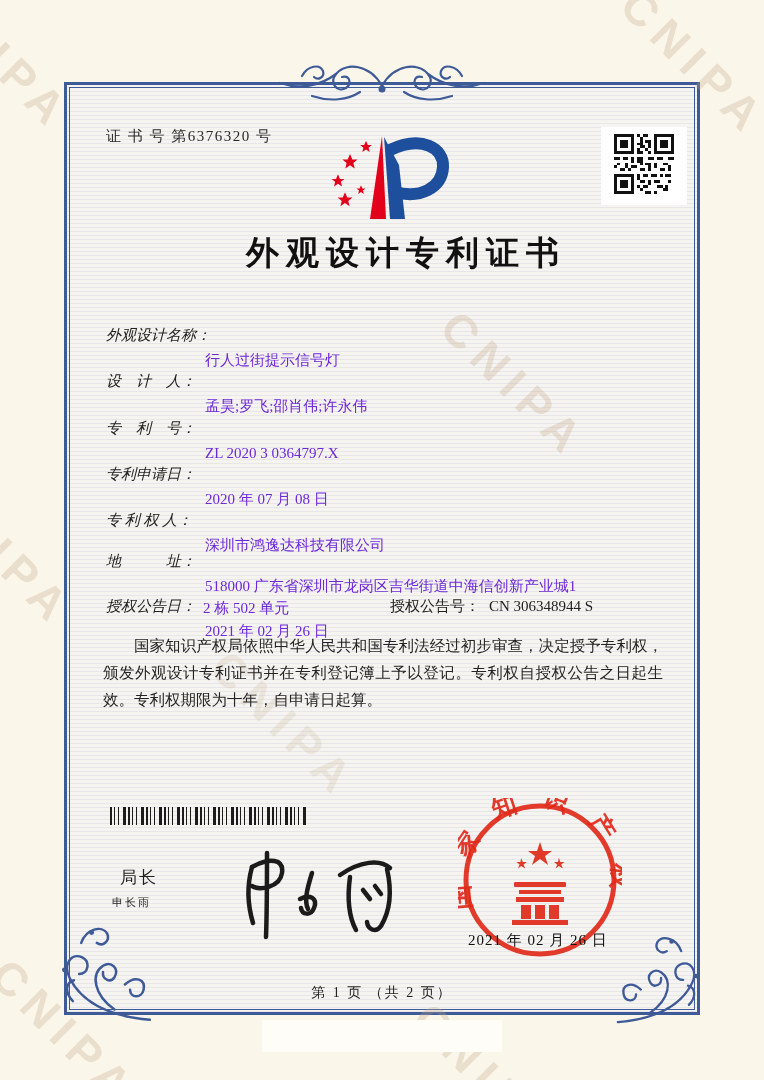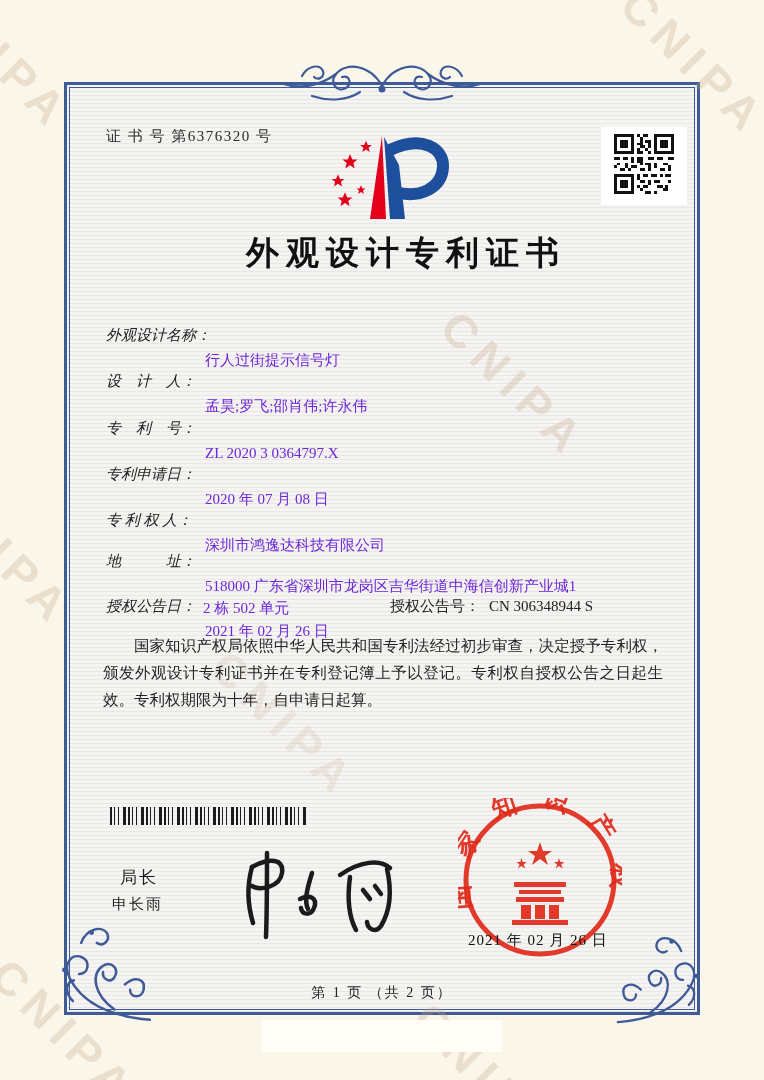--- a/index.html
+++ b/index.html
@@ -67,21 +67,21 @@
     left:110px;top:807px;width:196px;height:18px;
     background:
       repeating-linear-gradient(90deg,
         #1c1c1c 0 2px, transparent 2px 4px,
         #1c1c1c 4px 5px, transparent 5px 8px,
         #1c1c1c 8px 9px, transparent 9px 13px,
         #1c1c1c 13px 16px, transparent 16px 18px);
   }
 
   .issuer-title{left:120px;top:866px;font-size:17px;letter-spacing:2px;}
-  .issuer-name{left:112px;top:895px;font-size:15px;letter-spacing:2px;}
+  .issuer-name{left:112px;top:895px;font-size:11px;letter-spacing:2px;}
   .signature{left:222px;top:843px;}
 
   .seal{left:458px;top:798px;width:164px;height:164px;}
   .seal-date{
     left:468px;top:931px;width:156px;font-size:15px;color:#111;
     letter-spacing:1px;white-space:nowrap;z-index:5;
   }
 
   .page-info{left:0;top:984px;width:764px;text-align:center;font-size:14px;letter-spacing:2px;color:#222;}
 

